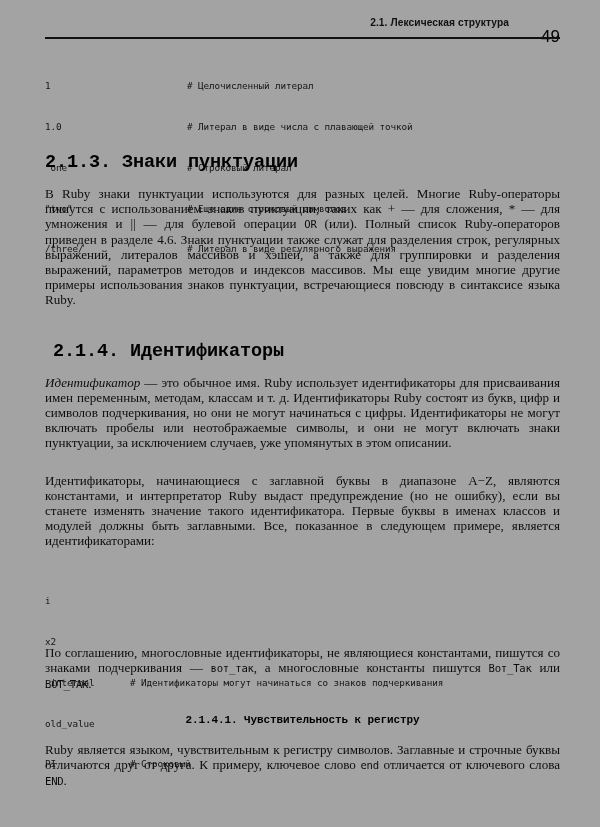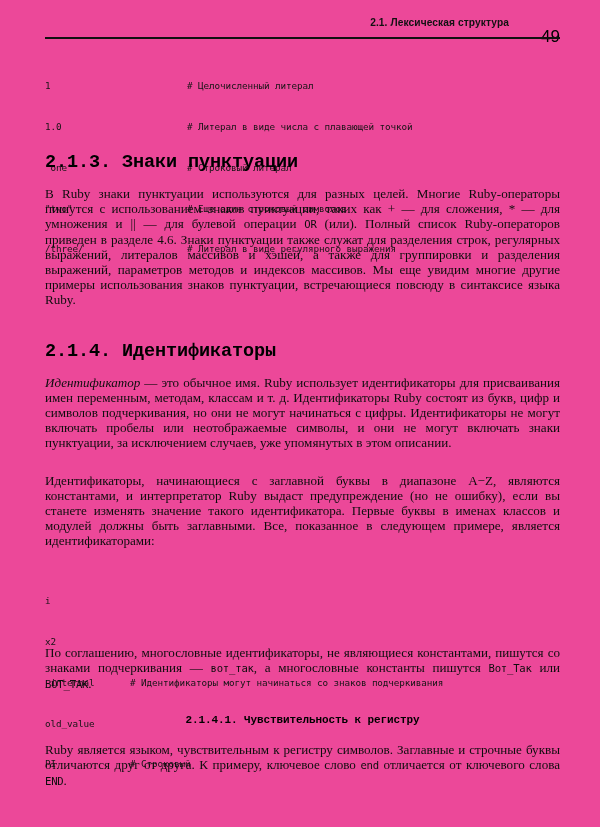--- a/index.html
+++ b/index.html
@@ -16,21 +16,21 @@
     font-family: "Liberation Serif", "DejaVu Serif", serif;
     color: #0d0d0d;
     -webkit-font-smoothing: antialiased;
   }
 
   .page {
     position: absolute;
     left: 0; top: 0;
     width: 600px;
     height: 827px;
-    background: #ec4899;
+    background: #a3a3a3;
   }
 
   
   .runhead {
     position: absolute;
     left: 45px;
     top: 12px;
     width: 515px;
     height: 22px;
     display: flex;
@@ -125,21 +125,21 @@
     <span class="codeline"><span class="code-tok" style="width:142px">1.0</span><span class="code-cmt"># Литерал в виде числа с плавающей точкой</span></span>
     <span class="codeline"><span class="code-tok" style="width:142px">'one'</span><span class="code-cmt"># Строковый литерал</span></span>
     <span class="codeline"><span class="code-tok" style="width:142px">"two"</span><span class="code-cmt"># Еще один строковый символов</span></span>
     <span class="codeline"><span class="code-tok" style="width:142px">/three/</span><span class="code-cmt"># Литерал в виде регулярного выражения</span></span>
   </div>
 
   <h2 class="abs h-sec" style="top:152px;">2.1.3. Знаки пунктуации</h2>
 
   <p class="abs body" style="top:186px;"><span>В Ruby знаки пунктуации используются для разных целей. Многие Ruby-операторы пишутся с использованием знаков пунктуации, таких как + — для сложения, * — для умножения и || — для булевой операции </span><span class="mono">OR</span><span> (или). Полный список Ruby-операторов приведен в разделе 4.6. Знаки пунктуации также служат для разделения строк, регулярных выражений, литералов массивов и хэшей, а также для группировки и разделения выражений, параметров методов и индексов массивов. Мы еще увидим многие другие примеры использования знаков пунктуации, встречающиеся повсюду в синтаксисе языка Ruby.</span></p>
 
-  <h2 class="abs h-sec" style="top:341px;">2.1.4. Идентификаторы</h2>
+  <h2 class="abs h-sec" style="top:341px;margin-left:8px;">2.1.4. Идентификаторы</h2>
 
   <p class="abs body" style="top:375px;"><span class="it">Идентификатор</span><span> — это обычное имя. Ruby использует идентификаторы для присваивания имен переменным, методам, классам и т. д. Идентификаторы Ruby состоят из букв, цифр и символов подчеркивания, но они не могут начинаться с цифры. Идентификаторы не могут включать пробелы или неотображаемые символы, и они не могут включать знаки пунктуации, за исключением случаев, уже упомянутых в этом описании.</span></p>
 
   <p class="abs body" style="top:473px;">Идентификаторы, начинающиеся с заглавной буквы в диапазоне A−Z, являются константами, и интерпретатор Ruby выдаст предупреждение (но не ошибку), если вы станете изменять значение такого идентификатора. Первые буквы в именах классов и модулей должны быть заглавными. Все, показанное в следующем примере, является идентификаторами:</p>
 
   <div class="abs codeblock" style="top:567px;">
     <span class="codeline"><span class="code-tok" style="width:85px">i</span><span class="code-cmt"></span></span>
     <span class="codeline"><span class="code-tok" style="width:85px">x2</span><span class="code-cmt"></span></span>
     <span class="codeline"><span class="code-tok" style="width:85px">_internal</span><span class="code-cmt"># Идентификаторы могут начинаться со знаков подчеркивания</span></span>
     <span class="codeline"><span class="code-tok" style="width:85px">old_value</span><span class="code-cmt"></span></span>

